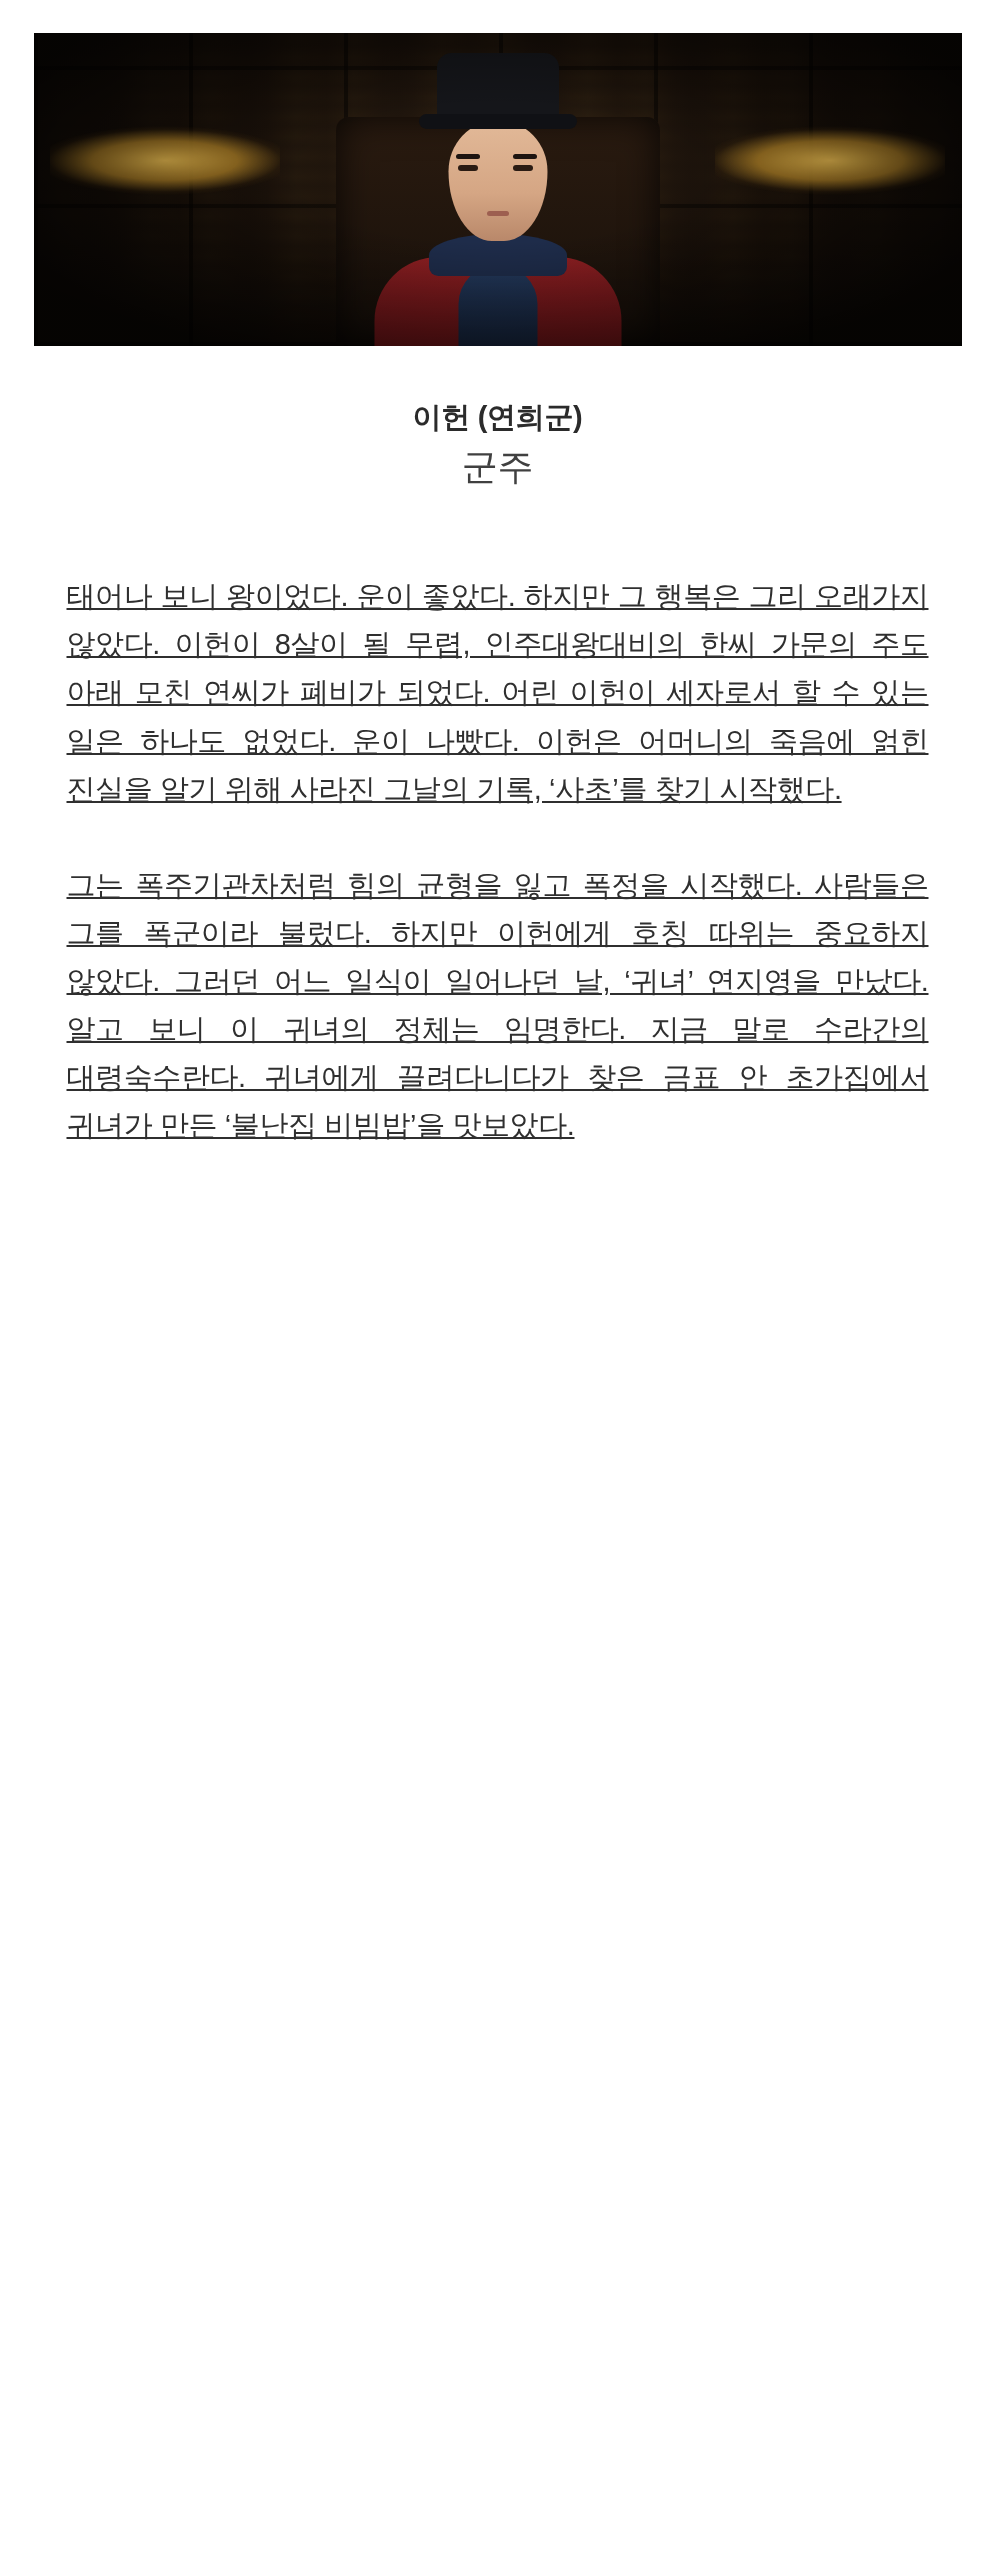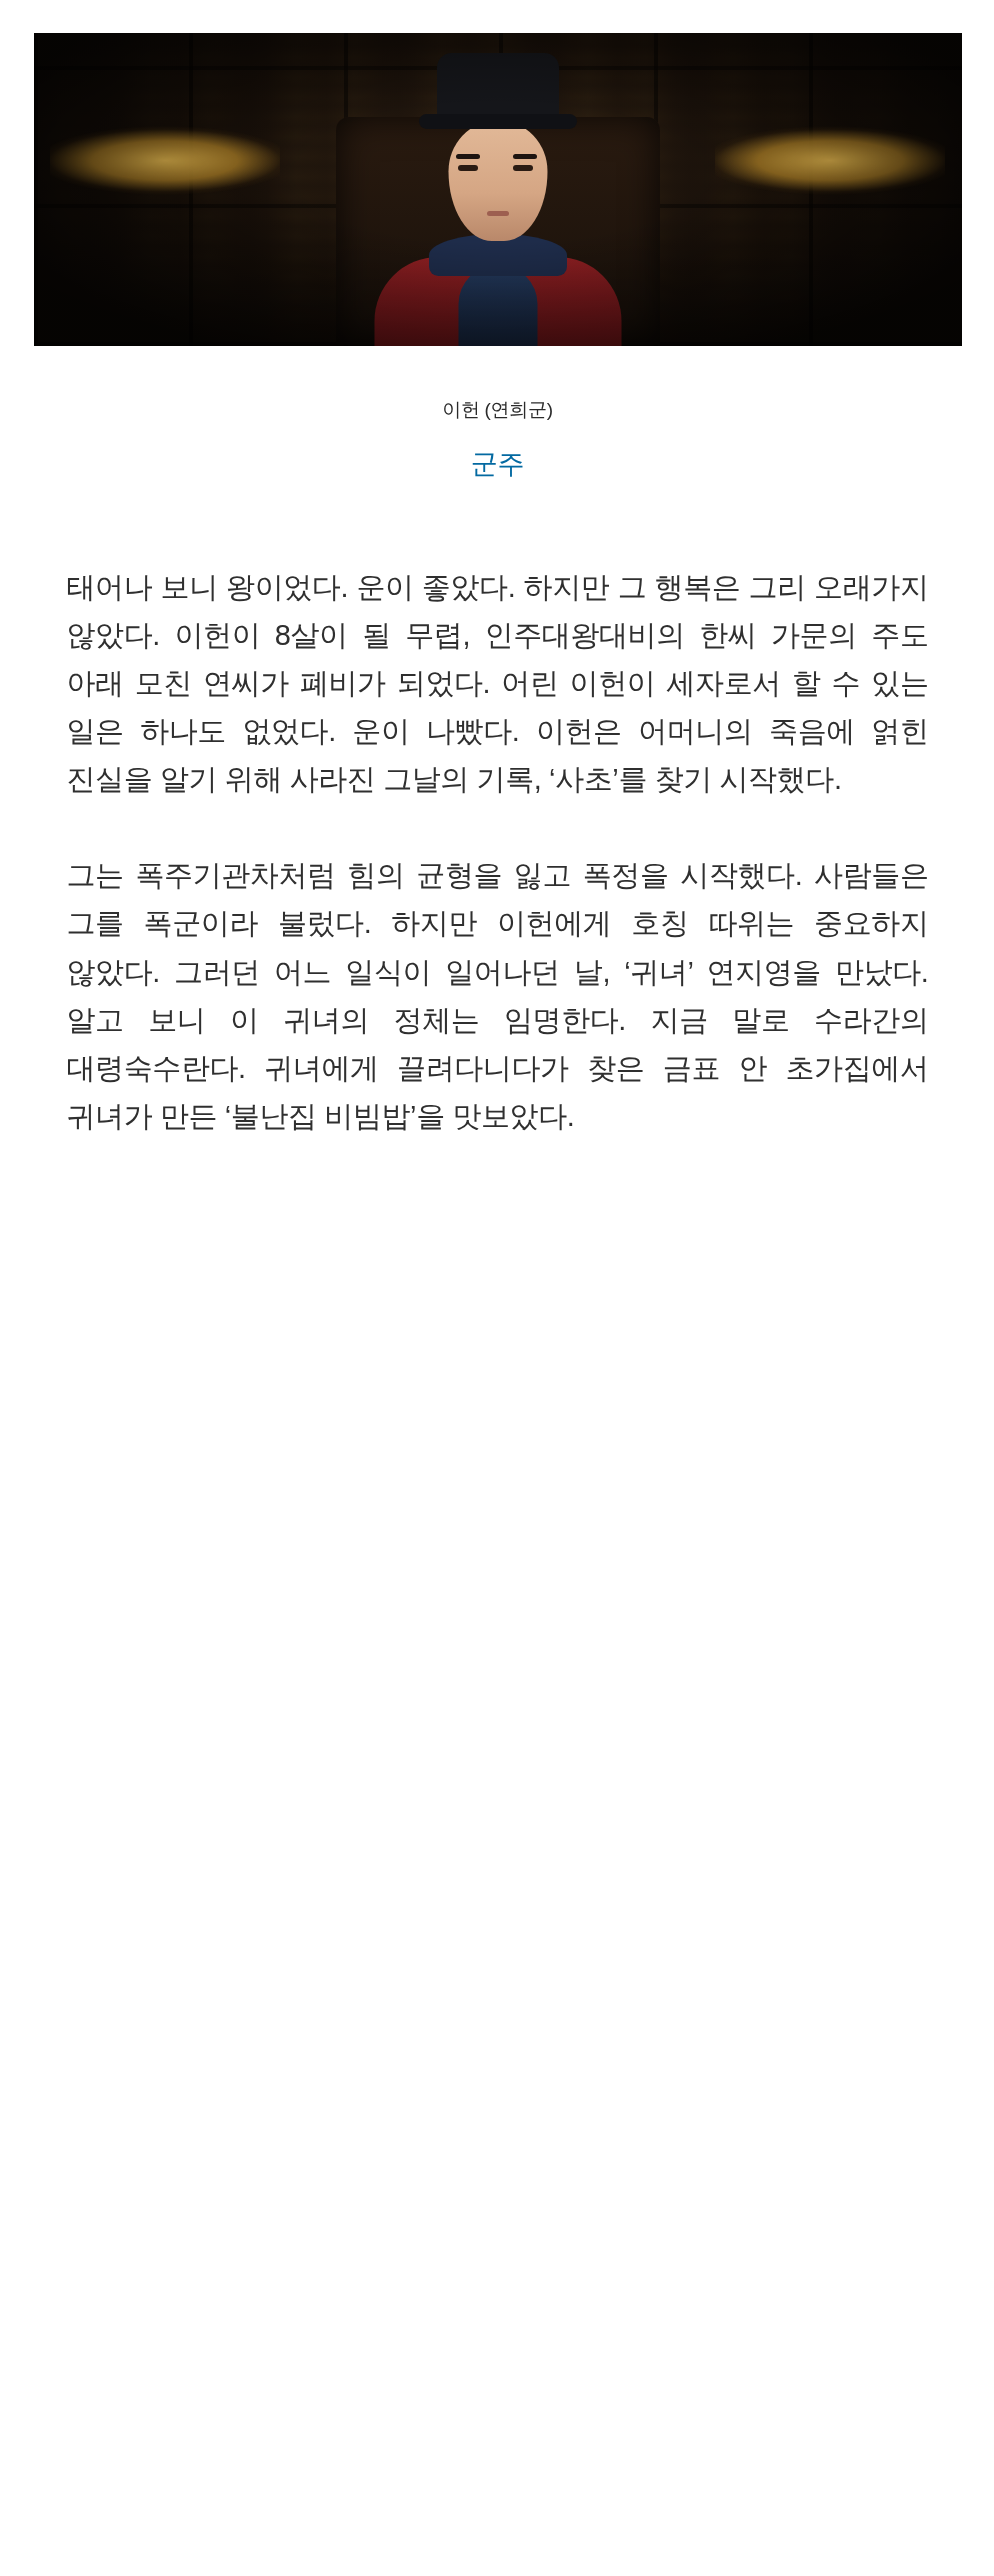--- a/index.html
+++ b/index.html
@@ -170,48 +170,50 @@
     height: 85px;
     background: linear-gradient(180deg, #243a5e 0%, #16243c 100%);
     border-radius: 39px 39px 0 0;
   }
 
   .name-block {
     text-align: center;
     margin-top: 50px;
   }
   .char-name {
-    font-size: 19px;
+    font-size: 29px;
     line-height: 1.45;
     color: #2b2b2b;
     letter-spacing: -0.3px;
+    font-weight: bold;
   }
   .char-role {
-    font-size: 27px;
+    font-size: 36px;
     line-height: 1.45;
-    color: #0369a1;
-    margin-top: 21px;
+    color: #404040;
+    margin-top: 3px;
     letter-spacing: -0.3px;
   }
 
   .body-copy {
     margin: 79px auto 0 auto;
     width: 928px;
     padding: 0 33px;
     box-sizing: border-box;
   }
   .para {
     font-size: 29px;
     line-height: 1.66;
     color: #2f2f2f;
     text-align: justify;
     text-justify: inter-character;
     letter-spacing: -0.4px;
     margin: 0 0 48px 0;
     word-break: keep-all;
+    text-decoration: underline;
   }
   .para:last-child { margin-bottom: 0; }
 </style>
 </head>
 <body>
 
 <div class="page">
 
   <div class="hero">
     <div class="bg"></div>

